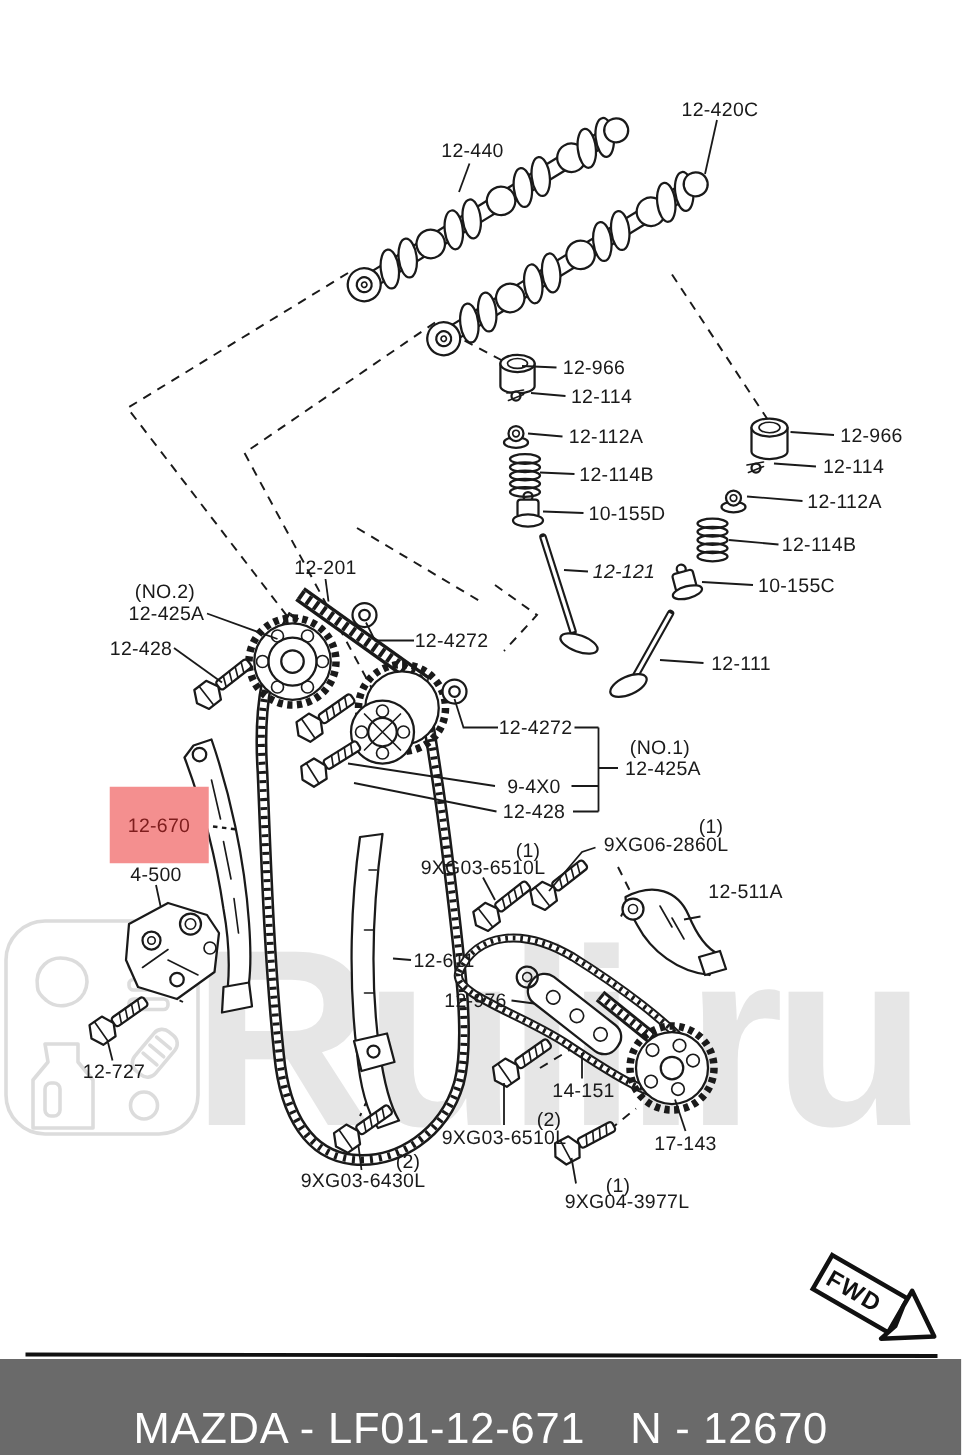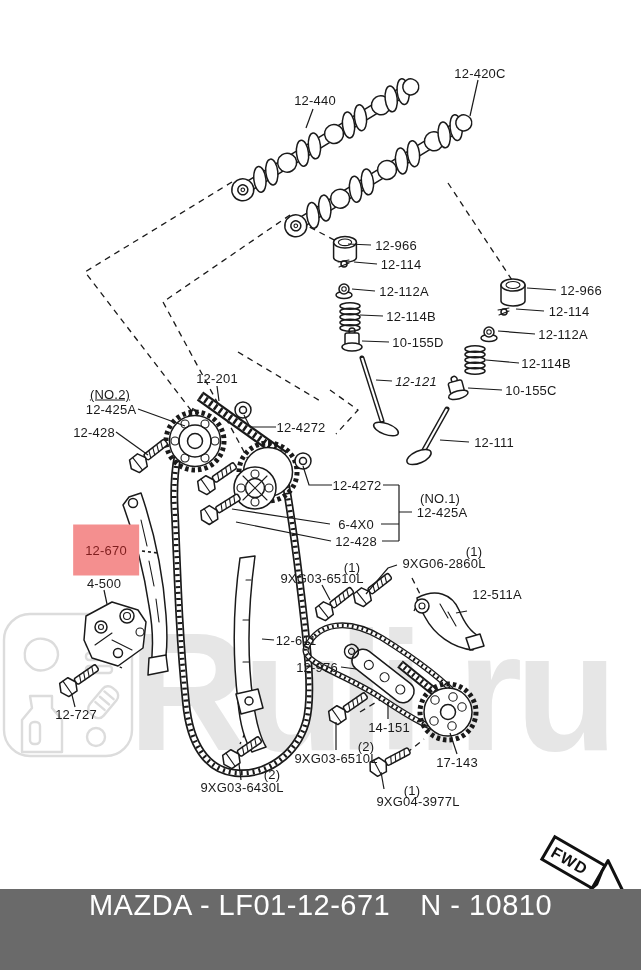--- a/index.html
+++ b/index.html
@@ -21,22 +21,22 @@
   .chain-o{stroke:var(--line);stroke-width:8;fill:none;}
   .chain-i{stroke:#fff;stroke-width:4.6;fill:none;}
   .chain-d{stroke:var(--line);stroke-width:4.6;fill:none;stroke-dasharray:2 4;}
   .tooth{stroke:var(--line);stroke-width:5;fill:none;stroke-dasharray:3.5 3;}
   .leader{stroke:var(--line);stroke-width:1.2;fill:none;}
   .leader-dash{stroke:var(--line);stroke-width:1.6;fill:none;stroke-dasharray:3 3;}
   #labels-layer{position:absolute;left:0;top:0;width:641px;height:903px;}
   .part-label{position:absolute;transform:translate(-50%,-50%);font-size:13px;
               color:var(--line);white-space:nowrap;letter-spacing:.2px;}
   .part-label.hl{background:var(--hl-bg);color:var(--hl-tx);padding:18px 12px;}
-  #footer-bar{position:absolute;left:0;bottom:0;width:641px;height:81px;
-              background:var(--footer-bg);display:flex;align-items:flex-start;justify-content:center;
+  #footer-bar{position:absolute;left:0;bottom:0;width:641px;height:64px;
+              background:var(--footer-bg);display:flex;align-items:flex-end;justify-content:center;
               gap:30px;color:var(--footer-tx);font-size:29px;letter-spacing:.5px;}
 </style>
 </head>
 <body>
 
 <div id="stage">
 
   <div id="watermark">Ruli.ru</div>
 
   <svg id="art" width="641" height="970" viewBox="0 0 641 970">
@@ -323,28 +323,28 @@
       <span class="part-label" style="left: 411px; top: 316px;">12-114B</span>
       <span class="part-label" style="left: 418px; top: 342px;">10-155D</span>
       <span class="part-label" style="left: 416px; top: 381px; font-style: italic;">12-121</span>
       <span class="part-label" style="left: 581px; top: 290px;">12-966</span>
       <span class="part-label" style="left: 569px; top: 311px;">12-114</span>
       <span class="part-label" style="left: 563px; top: 334px;">12-112A</span>
       <span class="part-label" style="left: 546px; top: 363px;">12-114B</span>
       <span class="part-label" style="left: 531px; top: 390px;">10-155C</span>
       <span class="part-label" style="left: 494px; top: 442px;">12-111</span>
       <span class="part-label" style="left: 217px; top: 378px;">12-201</span>
-      <span class="part-label" style="left: 110px; top: 394px; text-decoration: underline;">(NO.2)</span>
+      <span class="part-label" style="left: 110px; top: 394px;">(NO.2)</span>
       <span class="part-label" style="left: 111px; top: 409px;">12-425A</span>
       <span class="part-label" style="left: 94px; top: 432px;">12-428</span>
       <span class="part-label" style="left: 301px; top: 427px;">12-4272</span>
       <span class="part-label" style="left: 357px; top: 485px;">12-4272</span>
       <span class="part-label" style="left: 440px; top: 498px;">(NO.1)</span>
       <span class="part-label" style="left: 442px; top: 512px;">12-425A</span>
-      <span class="part-label" style="left: 356px; top: 524px;">6-4X0</span>
+      <span class="part-label" style="left: 356px; top: 524px;">9-4X0</span>
       <span class="part-label" style="left: 356px; top: 541px;">12-428</span>
       <span class="part-label" style="left: 474px; top: 551px;">(1)</span>
       <span class="part-label" style="left: 444px; top: 563px;">9XG06-2860L</span>
       <span class="part-label" style="left: 352px; top: 567px;">(1)</span>
       <span class="part-label" style="left: 322px; top: 578px;">9XG03-6510L</span>
       <span class="part-label hl" style="left: 106px; top: 550px;">12-670</span>
       <span class="part-label" style="left: 104px; top: 583px;">4-500</span>
       <span class="part-label" style="left: 76px; top: 714px;">12-727</span>
       <span class="part-label" style="left: 497px; top: 594px;">12-511A</span>
       <span class="part-label" style="left: 296px; top: 640px;">12-611</span>
@@ -354,15 +354,15 @@
       <span class="part-label" style="left: 366px; top: 746px;">(2)</span>
       <span class="part-label" style="left: 336px; top: 758px;">9XG03-6510L</span>
       <span class="part-label" style="left: 272px; top: 774px;">(2)</span>
       <span class="part-label" style="left: 242px; top: 787px;">9XG03-6430L</span>
       <span class="part-label" style="left: 412px; top: 790px;">(1)</span>
       <span class="part-label" style="left: 382px; top: 801px; margin-left: 36px;">9XG04-3977L</span>
     </div>
 
   <div id="footer-bar">
     <span>MAZDA - LF01-12-671</span>
-    <span>N - 10810</span>
+    <span>N - 12670</span>
   </div>
 </div>
 
 </body></html>

